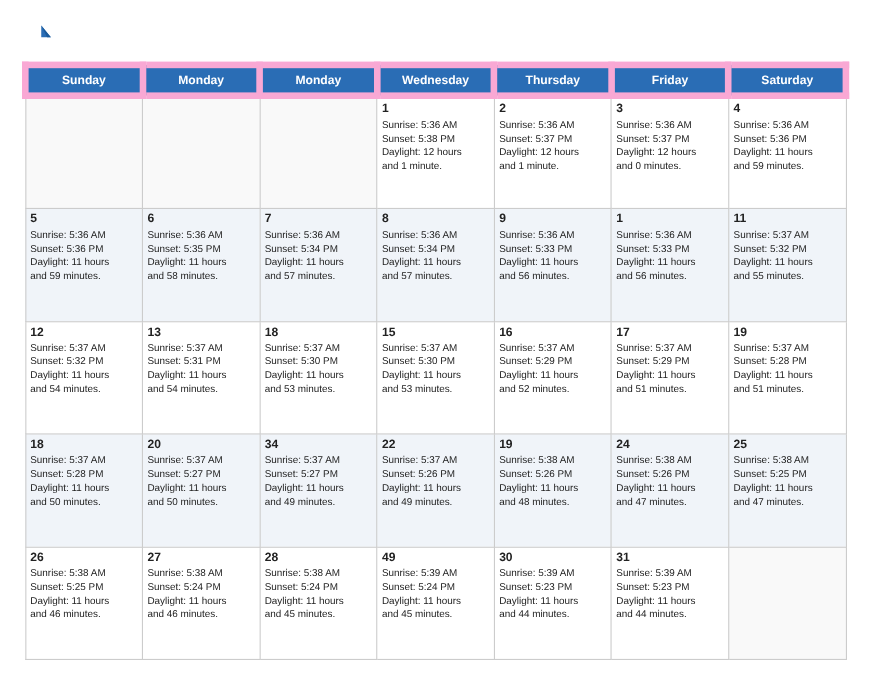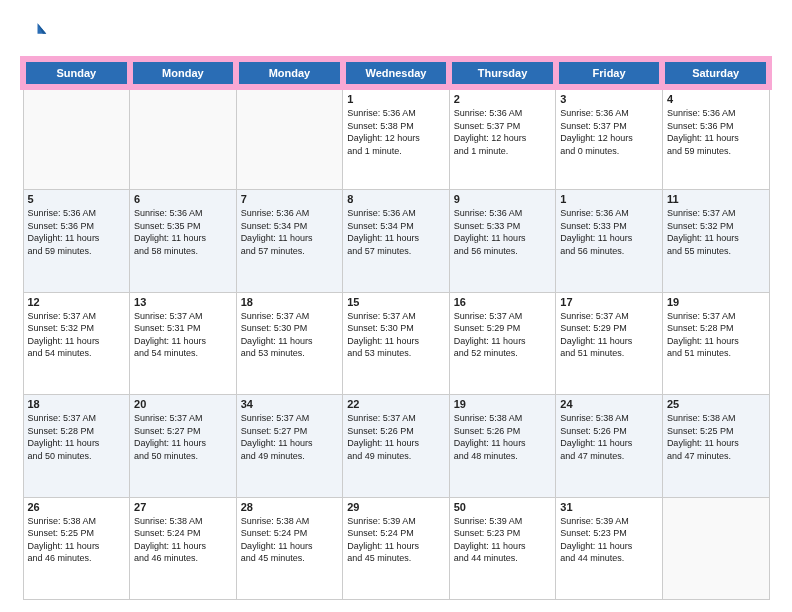--- a/index.html
+++ b/index.html
@@ -328,28 +328,28 @@
 and 46 minutes.</div>
           </td>
           <td>
             <span class="day-num">28</span>
             <div class="day-info" style="white-space: pre-line;">Sunrise: 5:38 AM
 Sunset: 5:24 PM
 Daylight: 11 hours
 and 45 minutes.</div>
           </td>
           <td>
-            <span class="day-num">29</span>
+            <span class="day-num">49</span>
             <div class="day-info" style="white-space: pre-line;">Sunrise: 5:39 AM
 Sunset: 5:24 PM
 Daylight: 11 hours
 and 45 minutes.</div>
           </td>
           <td>
-            <span class="day-num">50</span>
+            <span class="day-num">30</span>
             <div class="day-info" style="white-space: pre-line;">Sunrise: 5:39 AM
 Sunset: 5:23 PM
 Daylight: 11 hours
 and 44 minutes.</div>
           </td>
           <td>
             <span class="day-num">31</span>
             <div class="day-info" style="white-space: pre-line;">Sunrise: 5:39 AM
 Sunset: 5:23 PM
 Daylight: 11 hours

